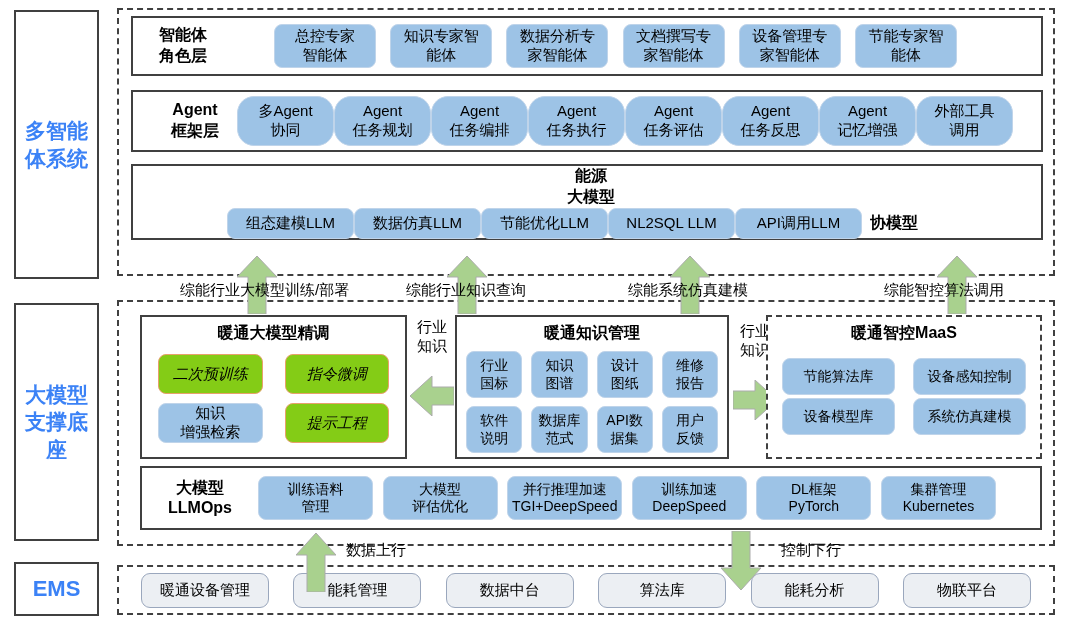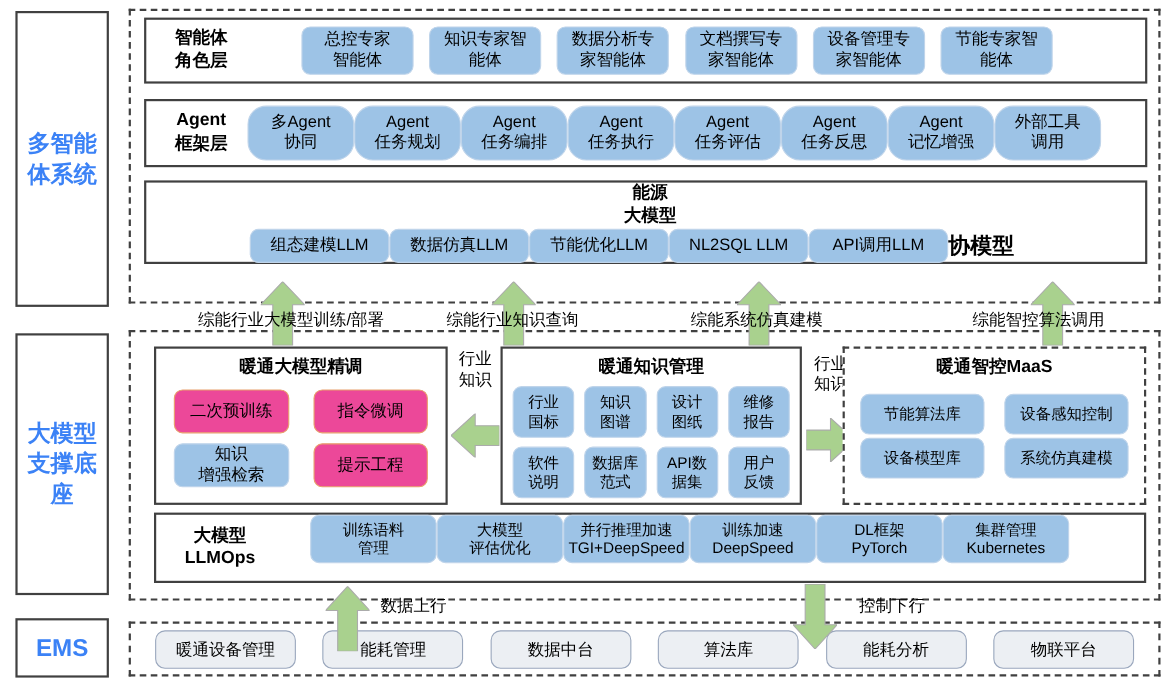--- a/index.html
+++ b/index.html
@@ -16,41 +16,41 @@
   
   .dashed-box{position:absolute;left:117px;width:938px;border:2px dashed #404040;background:#fff;box-sizing:border-box;}
   #sec-top{top:8px;height:268px;}
   #sec-mid{top:300px;height:246px;}
   #sec-bot{top:565px;height:50px;}
 
   
   .layer{position:absolute;left:12px;width:912px;border:2px solid #404040;box-sizing:border-box;
     display:flex;align-items:center;background:#fff;}
   #layer-role{top:6px;height:60px;gap:43px;}
-  #layer-framework{top:80px;height:62px;}
+  #layer-framework{top:80px;height:62px;padding-left:12px;}
   #layer-energy{top:154px;height:76px;flex-direction:column;}
   .layer-label{width:84px;margin-left:8px;font-weight:bold;font-size:16px;text-align:center;
     white-space:pre-line;line-height:1.3;flex:none;}
 
   .chip{background:#9DC3E6;border:1px solid #BFD4EA;border-radius:8px;text-align:center;
     font-size:15px;line-height:1.25;white-space:pre-line;display:flex;align-items:center;
     justify-content:center;box-sizing:border-box;padding:2px 6px;}
-  .chip[data-color="orange"]{background:#ec4899;border-color:#E8A06C;}
+  .chip[data-color="orange"]{background:#84cc16;border-color:#E8A06C;font-style:italic;}
   .chip[data-color="blue"]{background:#9DC3E6;border-color:#BFD4EA;}
 
   .chips{flex:1;display:flex;justify-content:space-between;align-items:center;}
   #layer-role .chips{padding:0 84px 0 6px;}
   #layer-role .chip{width:102px;height:44px;}
   #layer-framework .chips{padding:0 40px 0 0;}
   #layer-framework .chip{width:97px;height:50px;border-radius:17px;}
 
   .energy-col{flex:1;display:flex;flex-direction:column;gap:9px;padding:0 23px 0 2px;}
   .energy-row{display:flex;align-items:center;justify-content:space-between;}
   .energy-row .chip{width:127px;height:31px;}
-  .model-tag{width:64px;font-weight:bold;font-size:20px;text-align:left;flex:none;}
+  .model-tag{width:64px;font-weight:bold;font-size:16px;text-align:center;flex:none;}
   .main-bar{flex:1;height:37px;margin-right:14px;}
 
   
   .svg-arrow{position:absolute;z-index:5;}
   .flow-label{position:absolute;top:281px;font-size:15px;z-index:6;}
   .vflow-label{position:absolute;font-size:15px;z-index:6;}
 
   
   .panel{position:absolute;background:#fff;box-sizing:border-box;}
   #finetune{left:21px;top:13px;width:267px;height:144px;border:2px solid #404040;}
@@ -66,21 +66,21 @@
 
   .ik-group{position:absolute;width:48px;text-align:center;}
   #ik-left{left:289px;top:16px;}
   #ik-right{left:612px;top:20px;}
   .ik-text{font-size:15px;line-height:1.25;white-space:pre-line;}
   .ik-group svg{margin-top:20px;}
 
   #llmops{left:21px;top:164px;width:902px;height:64px;border:2px solid #404040;display:flex;align-items:center;}
   .llmops-label{width:92px;margin-left:12px;font-weight:bold;font-size:16px;text-align:center;
     white-space:pre-line;line-height:1.25;flex:none;}
-  .llmops-chips{flex:1;display:flex;justify-content:center;padding:0 44px 16px 12px;}
+  .llmops-chips{flex:1;display:flex;justify-content:space-between;padding:0 44px 0 12px;}
   .llmops-chips .chip{width:115px;height:44px;font-size:14px;}
 
   
   .ems-chips{display:flex;justify-content:space-between;align-items:center;height:100%;padding:0 22px;}
   .ems-chip{width:126px;height:33px;background:#ECEFF3;border:1.5px solid #9AA7BD;border-radius:9px;
     display:flex;align-items:center;justify-content:center;font-size:15px;}
 </style>
 </head>
 <body>
 

